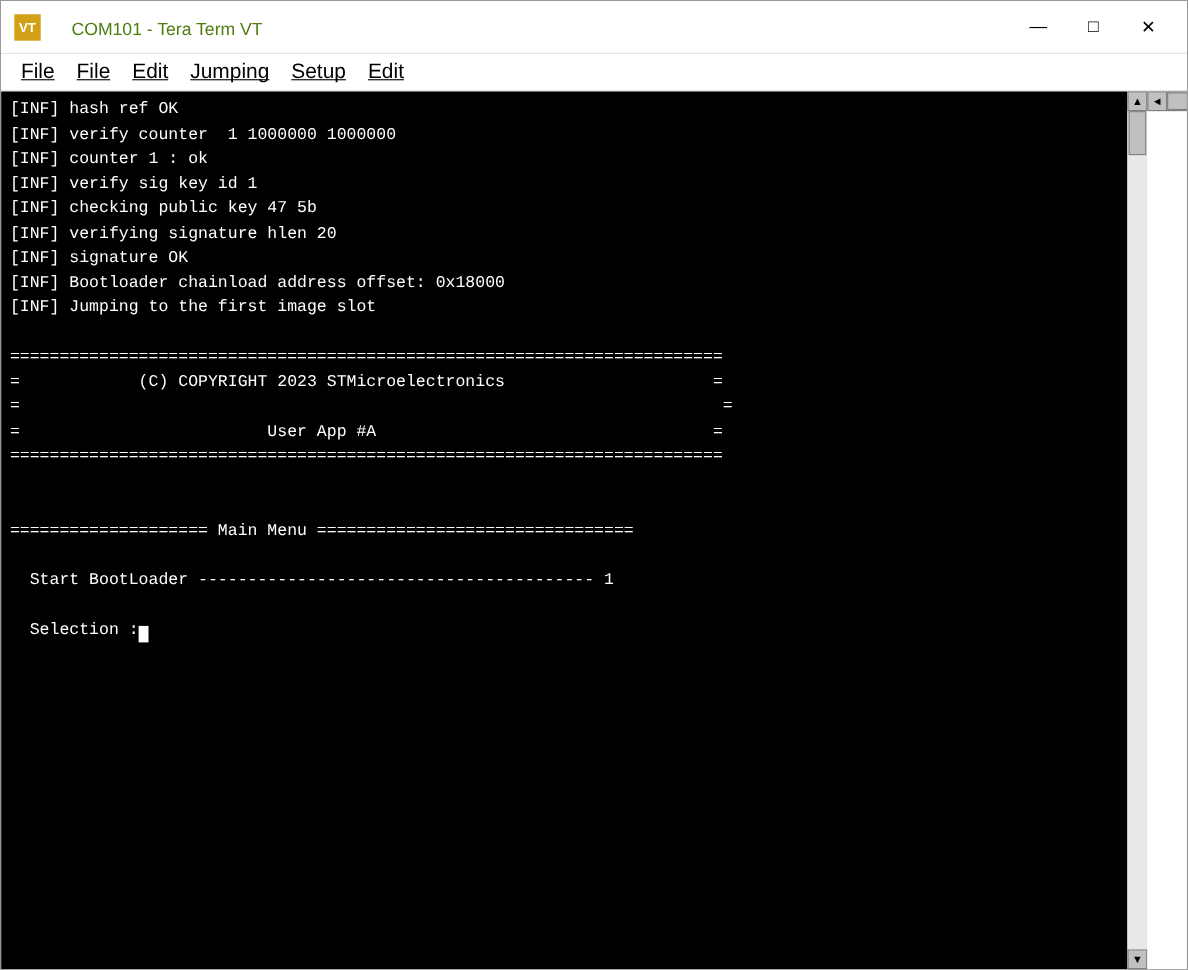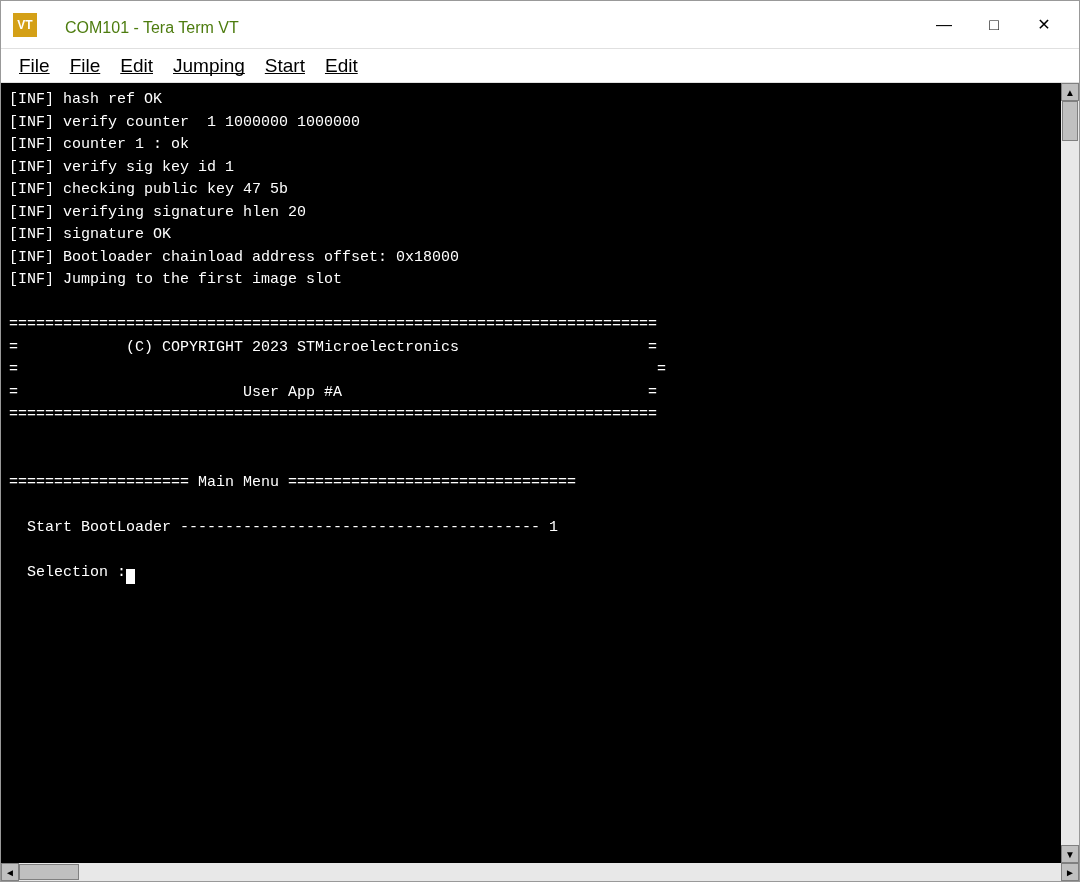--- a/index.html
+++ b/index.html
@@ -183,21 +183,21 @@
       height: 16px;
       background: #c0c0c0;
       border: 1px solid #808080;
       position: absolute;
       top: 1px;
       left: 0;
     }
 
     .terminal-and-scrollbar {
       display: flex;
-      flex-direction: column;
+      flex-direction: row;
       flex: 1;
       overflow: hidden;
     }
 
     .terminal-row {
       display: flex;
       flex: 1;
       overflow: hidden;
     }
 
@@ -226,21 +226,21 @@
       <button class="title-btn">□</button>
       <button class="title-btn close">✕</button>
     </div>
   </div>
 
   <div class="menu-bar">
     <span class="menu-item">File</span>
     <span class="menu-item">File</span>
     <span class="menu-item">Edit</span>
     <span class="menu-item">Jumping</span>
-    <span class="menu-item">Start</span>
+    <span class="menu-item">Setup</span>
     <span class="menu-item">Edit</span>
   </div>
 
   <div class="terminal-and-scrollbar">
     <div class="terminal-row">
       <div class="terminal" id="terminal-output">[INF] hash ref OK
 [INF] verify counter  1 1000000 1000000
 [INF] counter 1 : ok
 [INF] verify sig key id 1
 [INF] checking public key 47 5b

